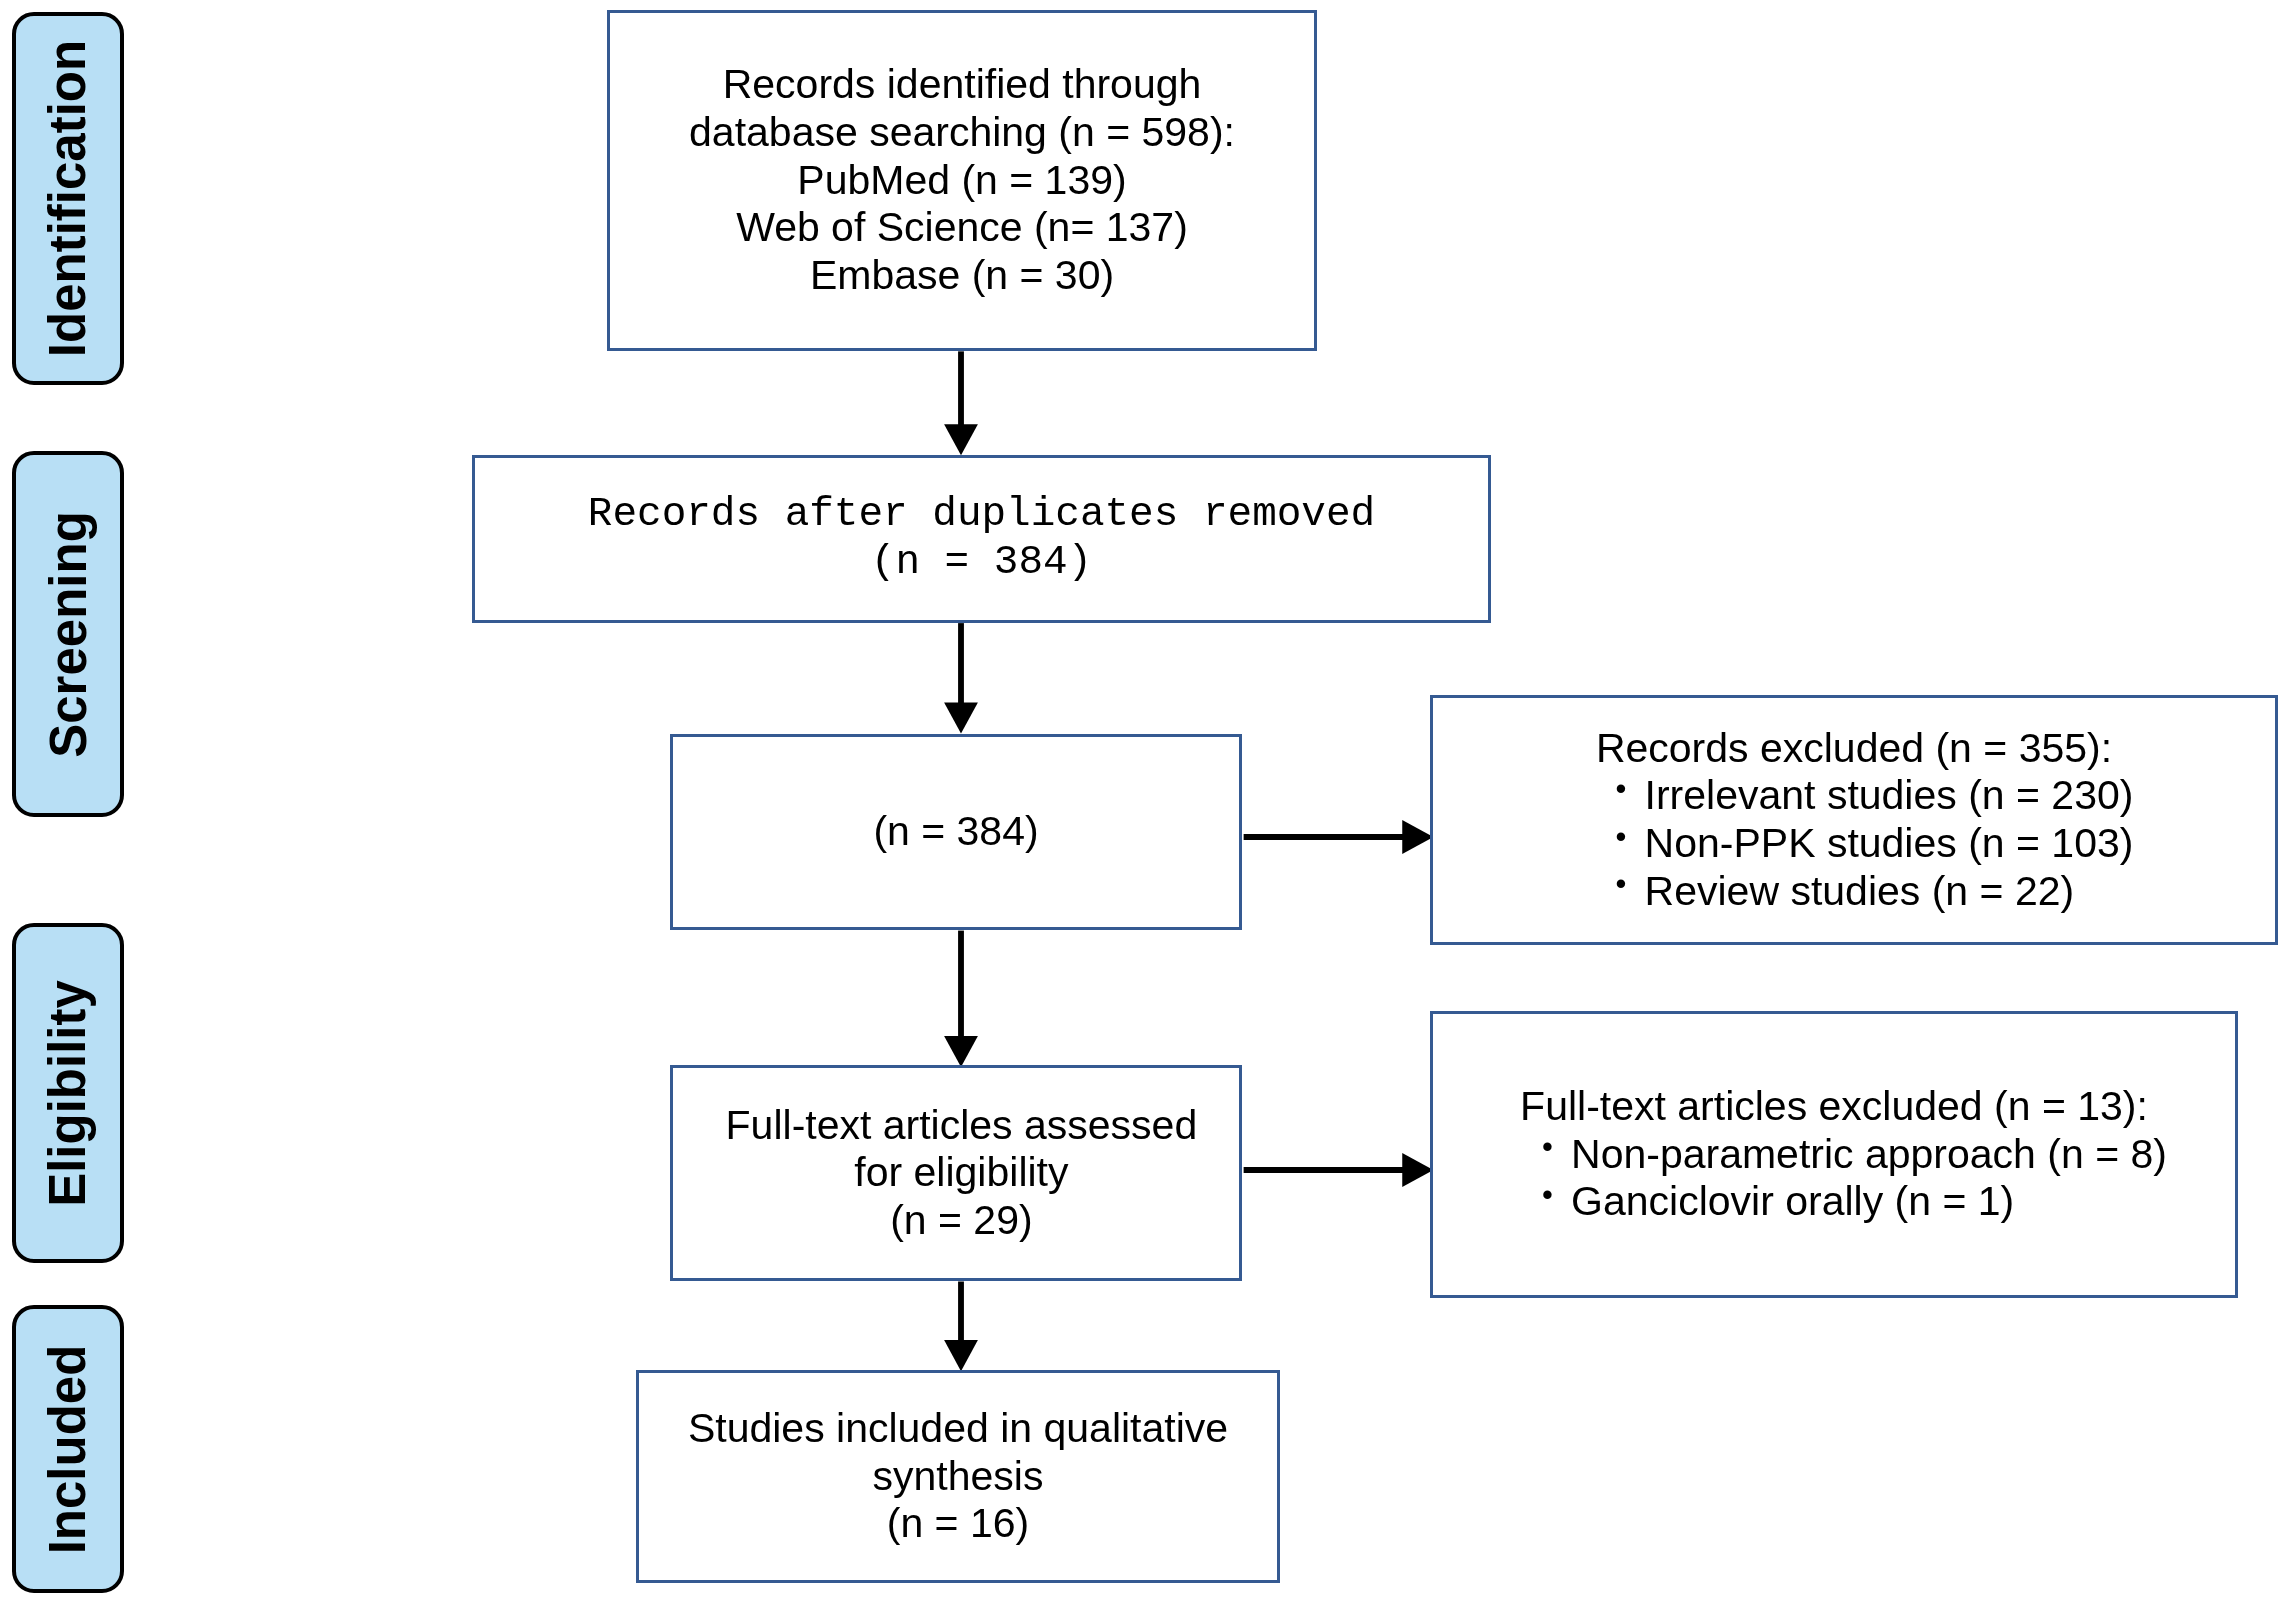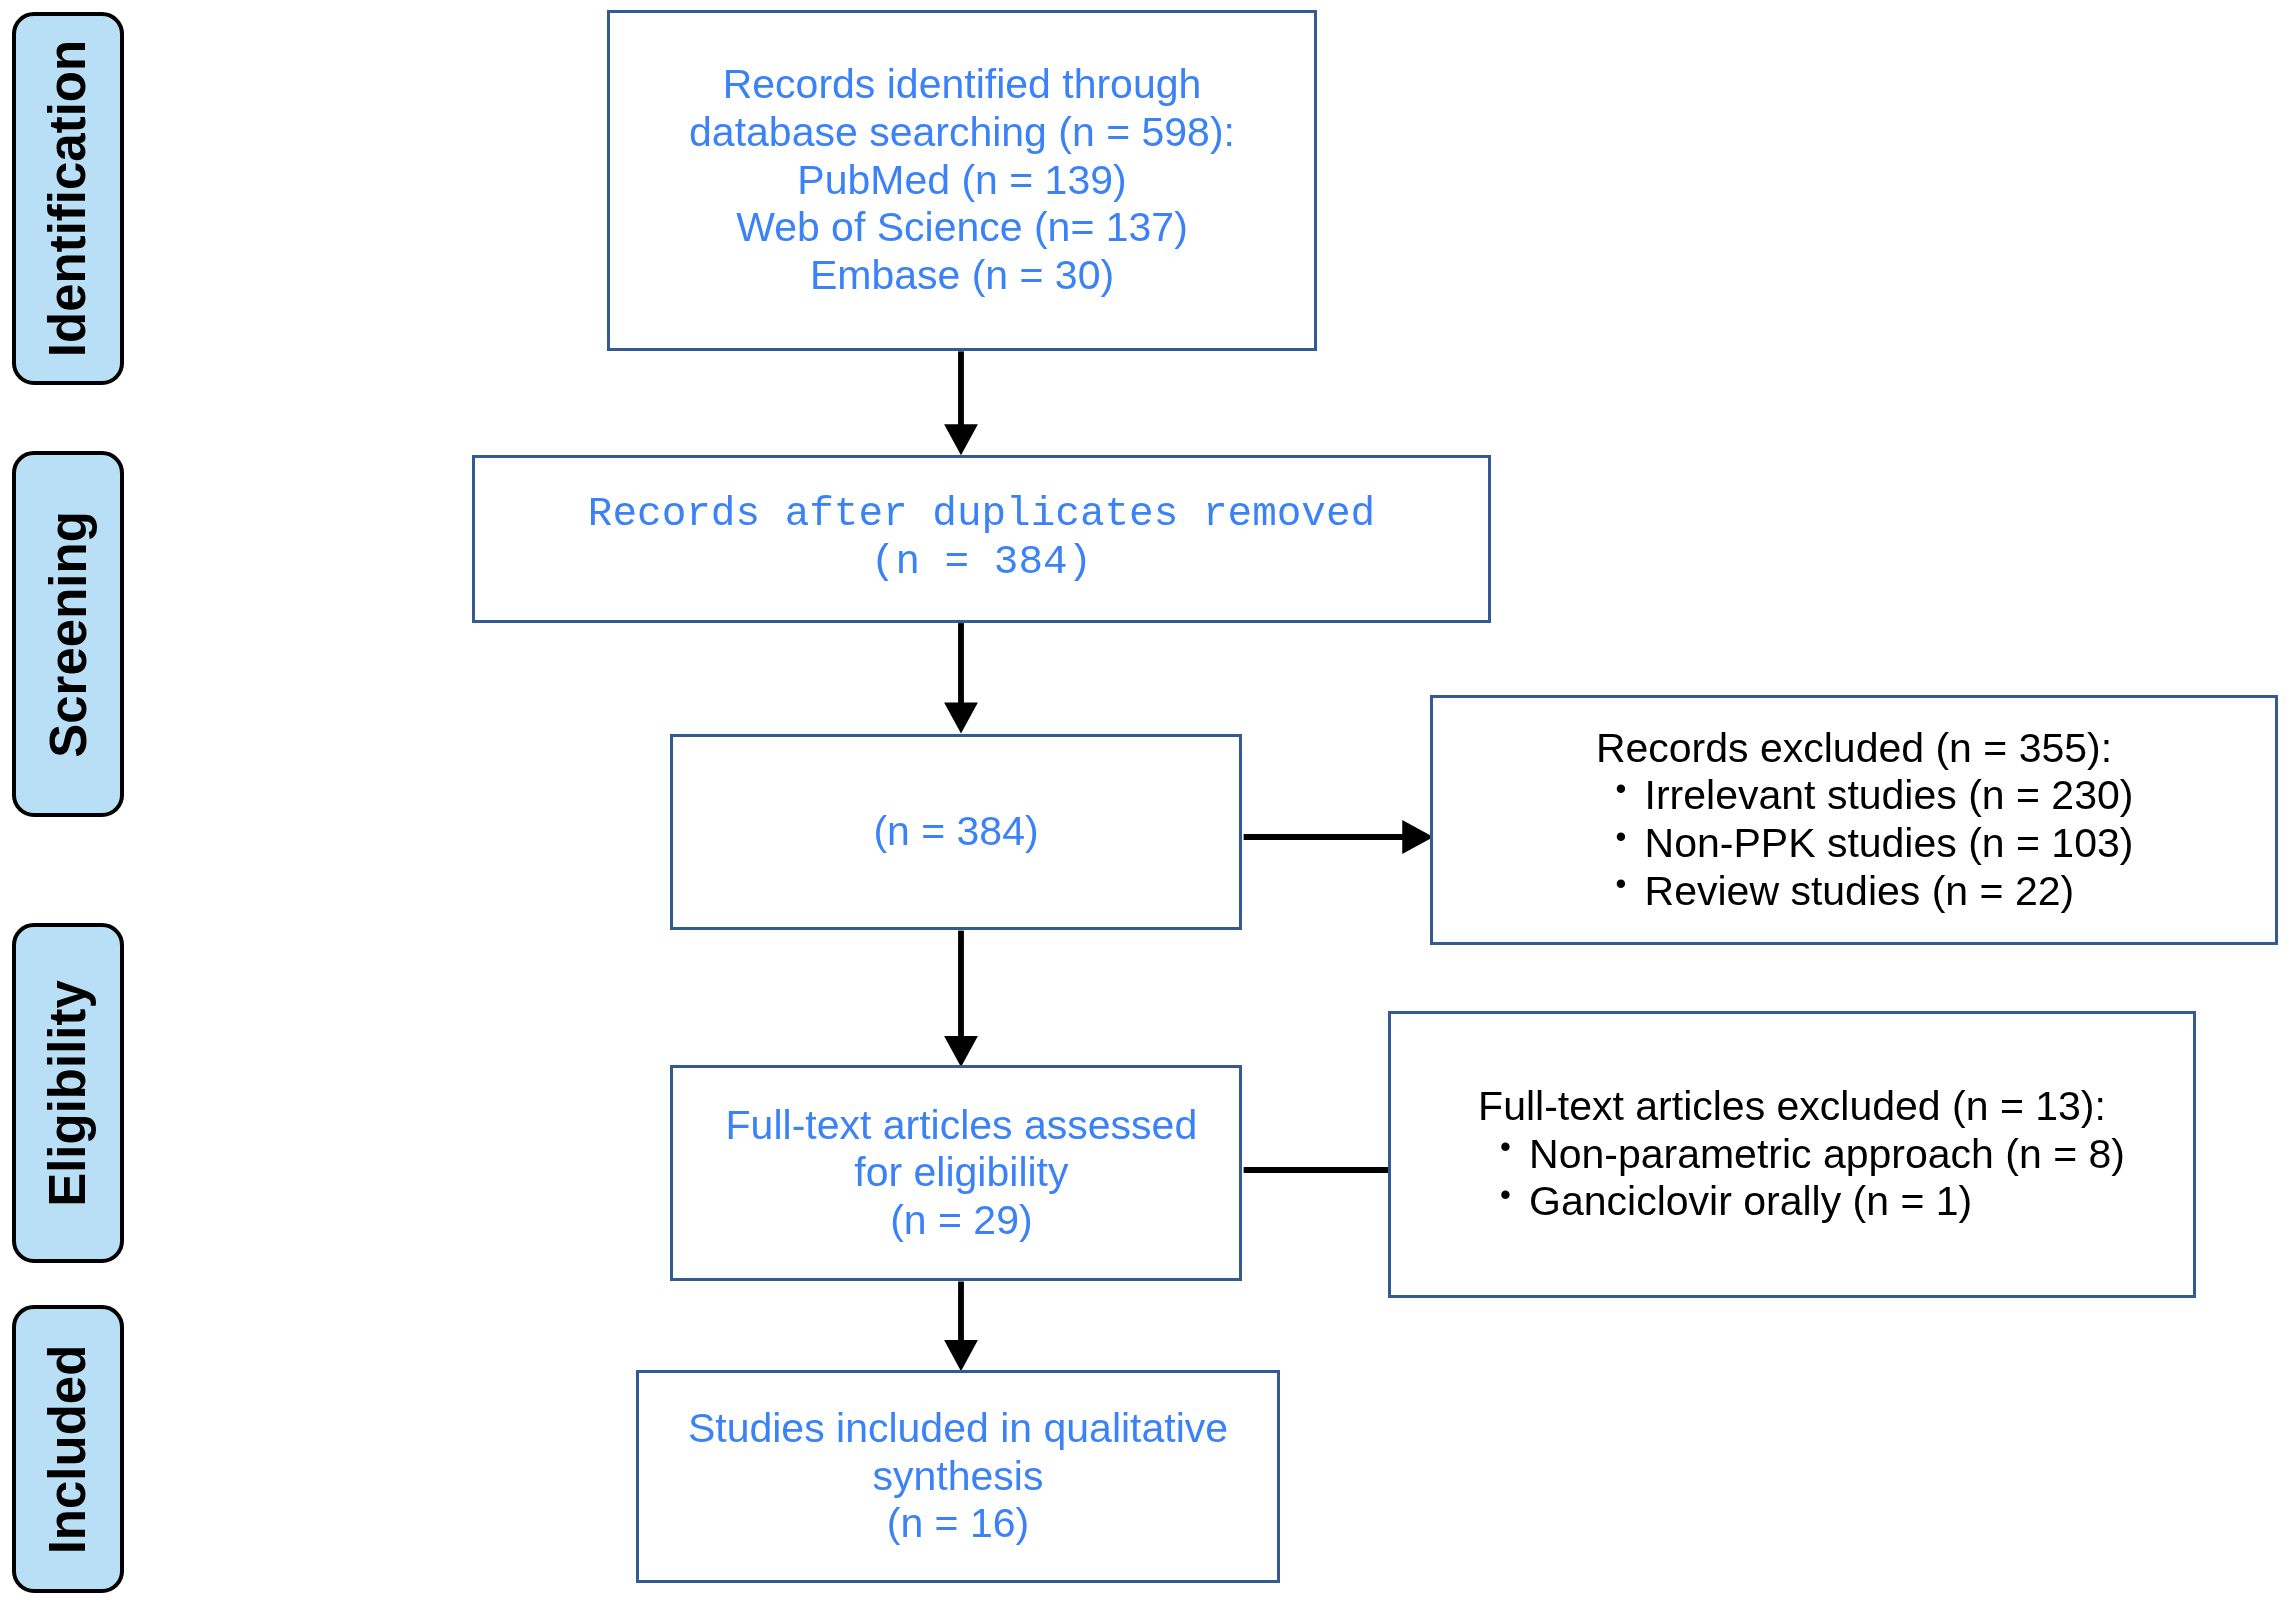--- a/index.html
+++ b/index.html
@@ -48,21 +48,21 @@
     border: 3.9px solid #355a92;
     display: flex;
     flex-direction: column;
     align-items: center;
     justify-content: center;
     padding: 3.9px 9.2px;
   }
   .box .line {
     font-size: 41px;
     line-height: 1.16;
-    color: #3b82f6;
+    color: #000000;
     text-align: center;
     white-space: nowrap;
   }
 
   
   .box.excl {
     align-items: center;
     justify-content: center;
     padding: 5.2px 6.5px;
   }
@@ -188,21 +188,21 @@
     <div class="line">(n = 29)</div>
   </div>
 
   <div class="conn" style="left:1243px; top:1144px; width:193px; height:52px;">
     <svg width="193" height="52" viewBox="0 0 295 80">
       <line x1="0" y1="40" x2="252" y2="40" stroke="#000000" stroke-width="9"></line>
       <polygon points="292,40 244,14 244,66" fill="#000000"></polygon>
     </svg>
   </div>
 
-  <div class="box excl" style="left:1388px; top:1011px; width:808px; height:287px;">
+  <div class="box excl" style="left:1430px; top:1011px; width:808px; height:287px;">
     <div class="excl-inner">
       <div class="excl-head">Full-text articles excluded (n = 13):</div>
       <ul>
         <li>Non-parametric approach (n = 8)</li>
         <li>Ganciclovir orally (n = 1)</li>
       </ul>
     </div>
   </div>
 
   <div class="conn" style="left:935px; top:1281px; width:52px; height:92px;">

